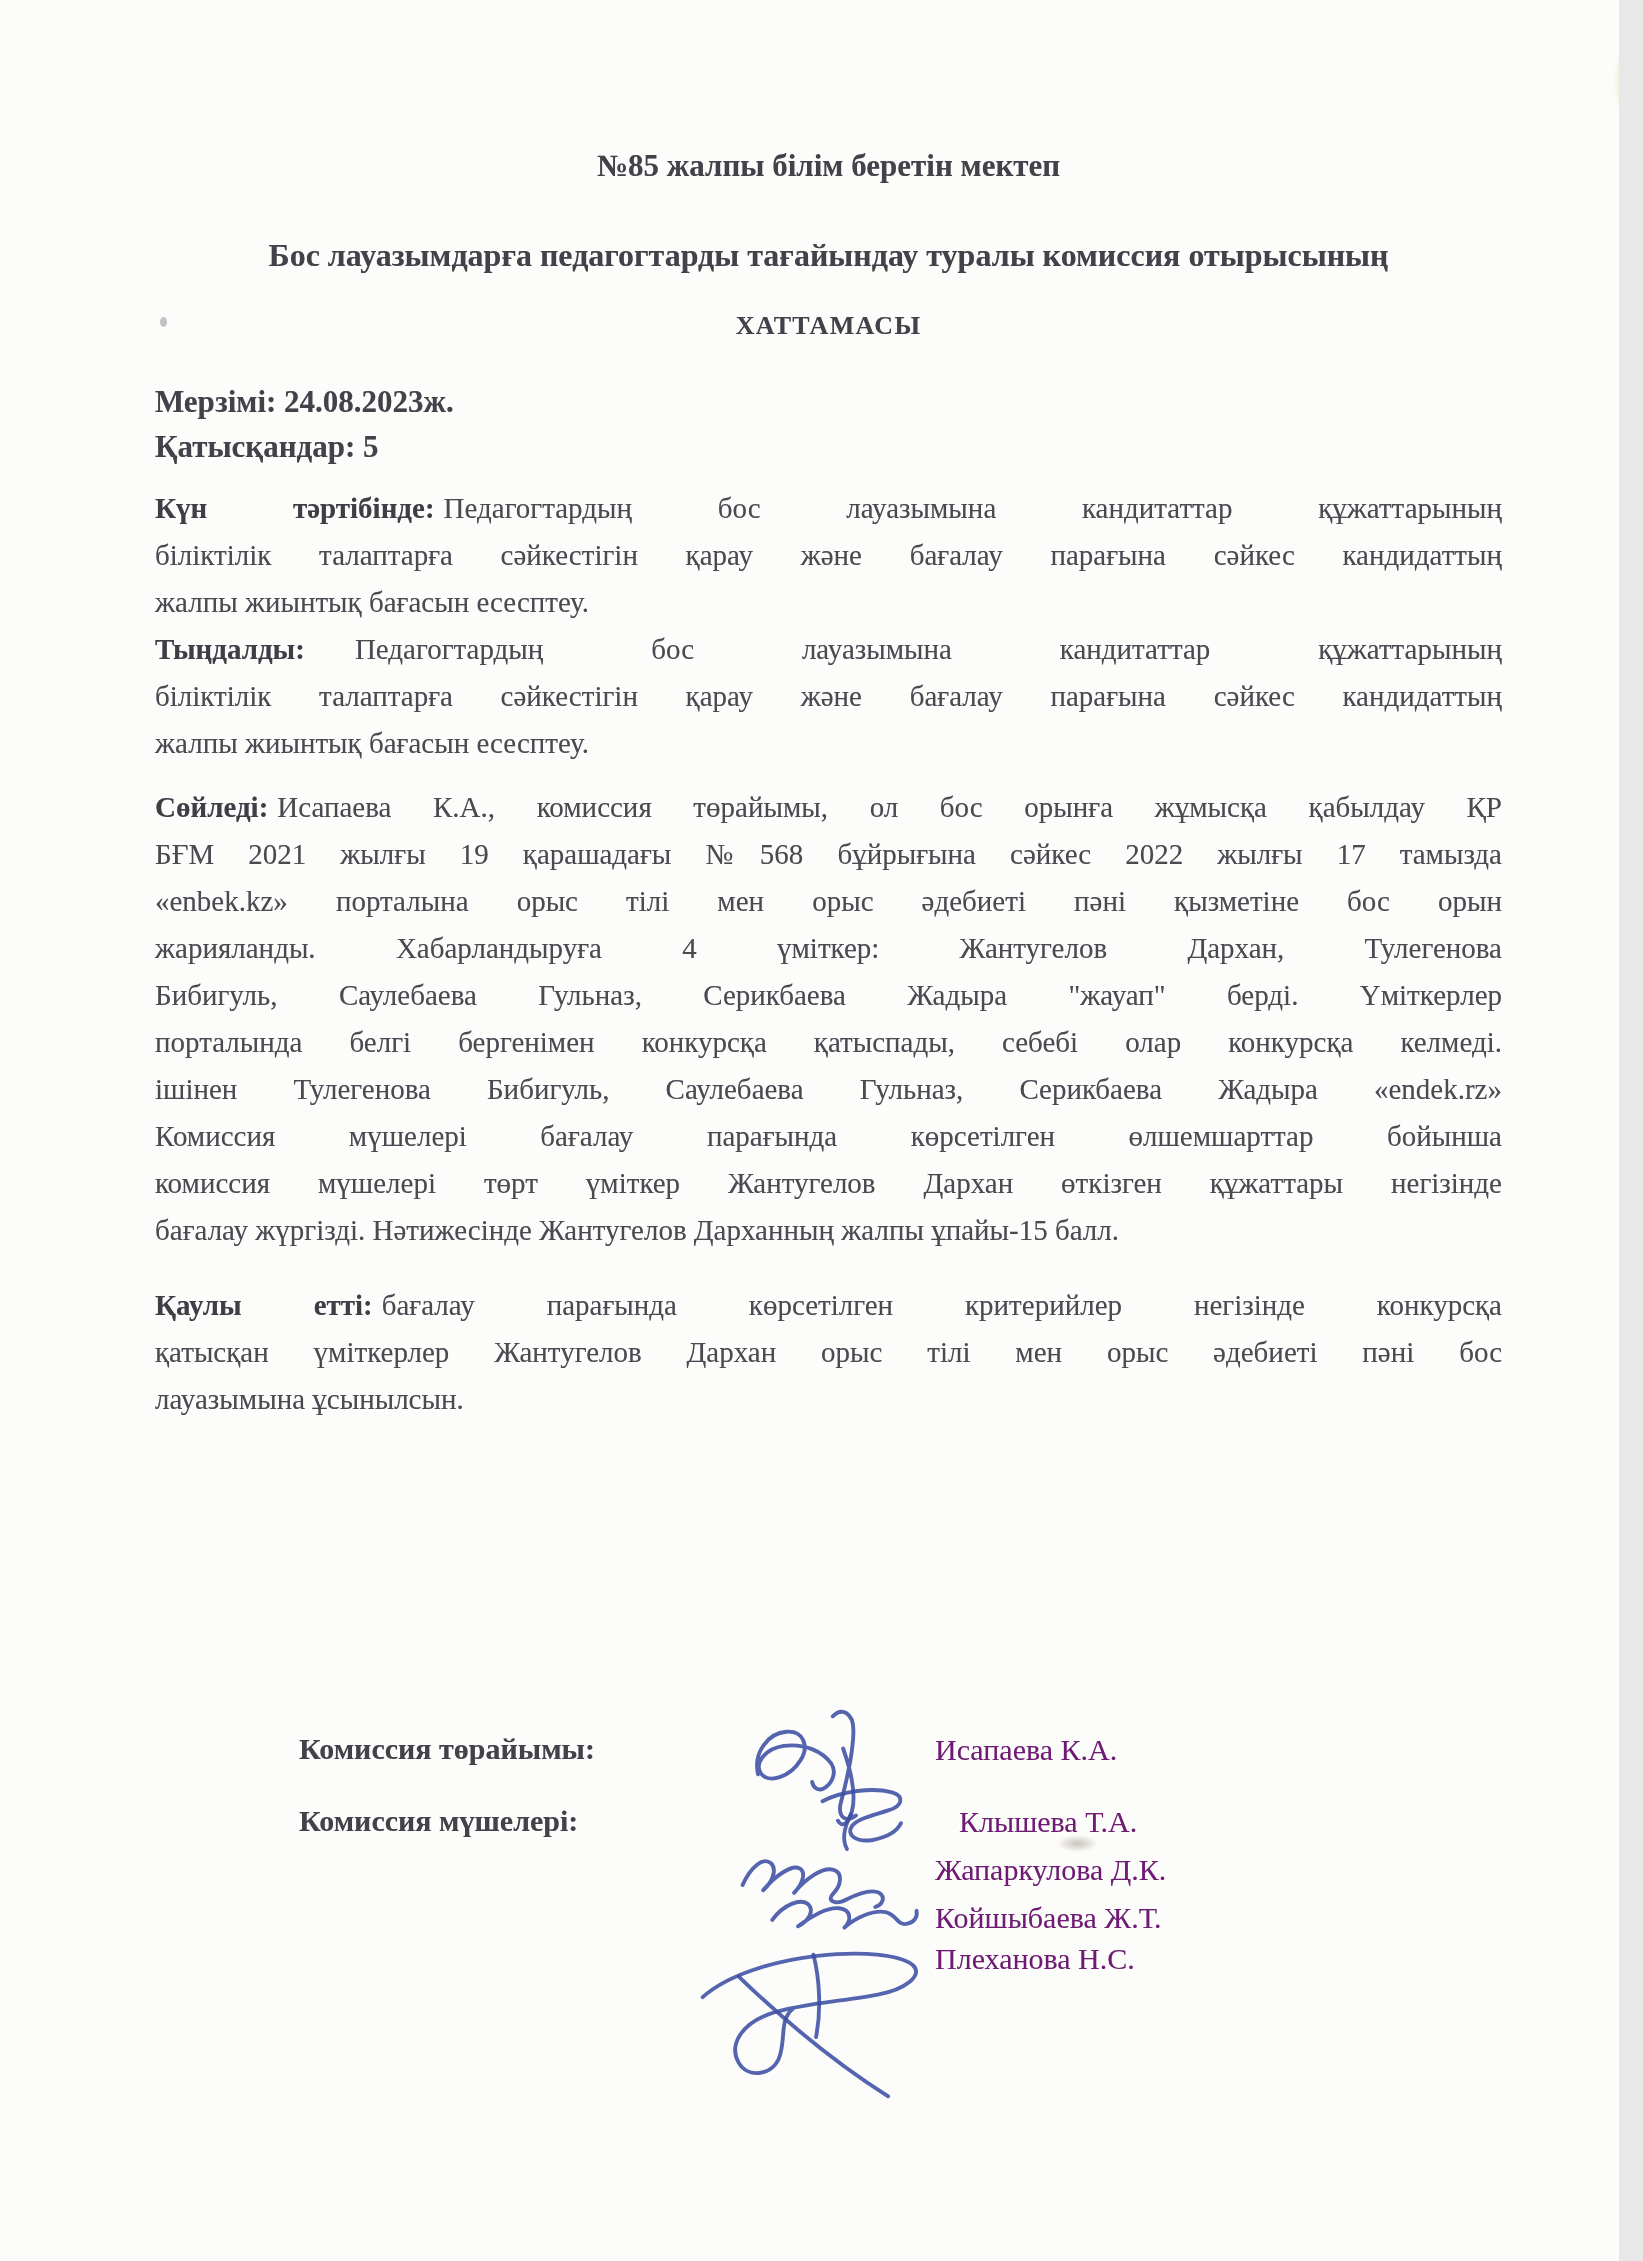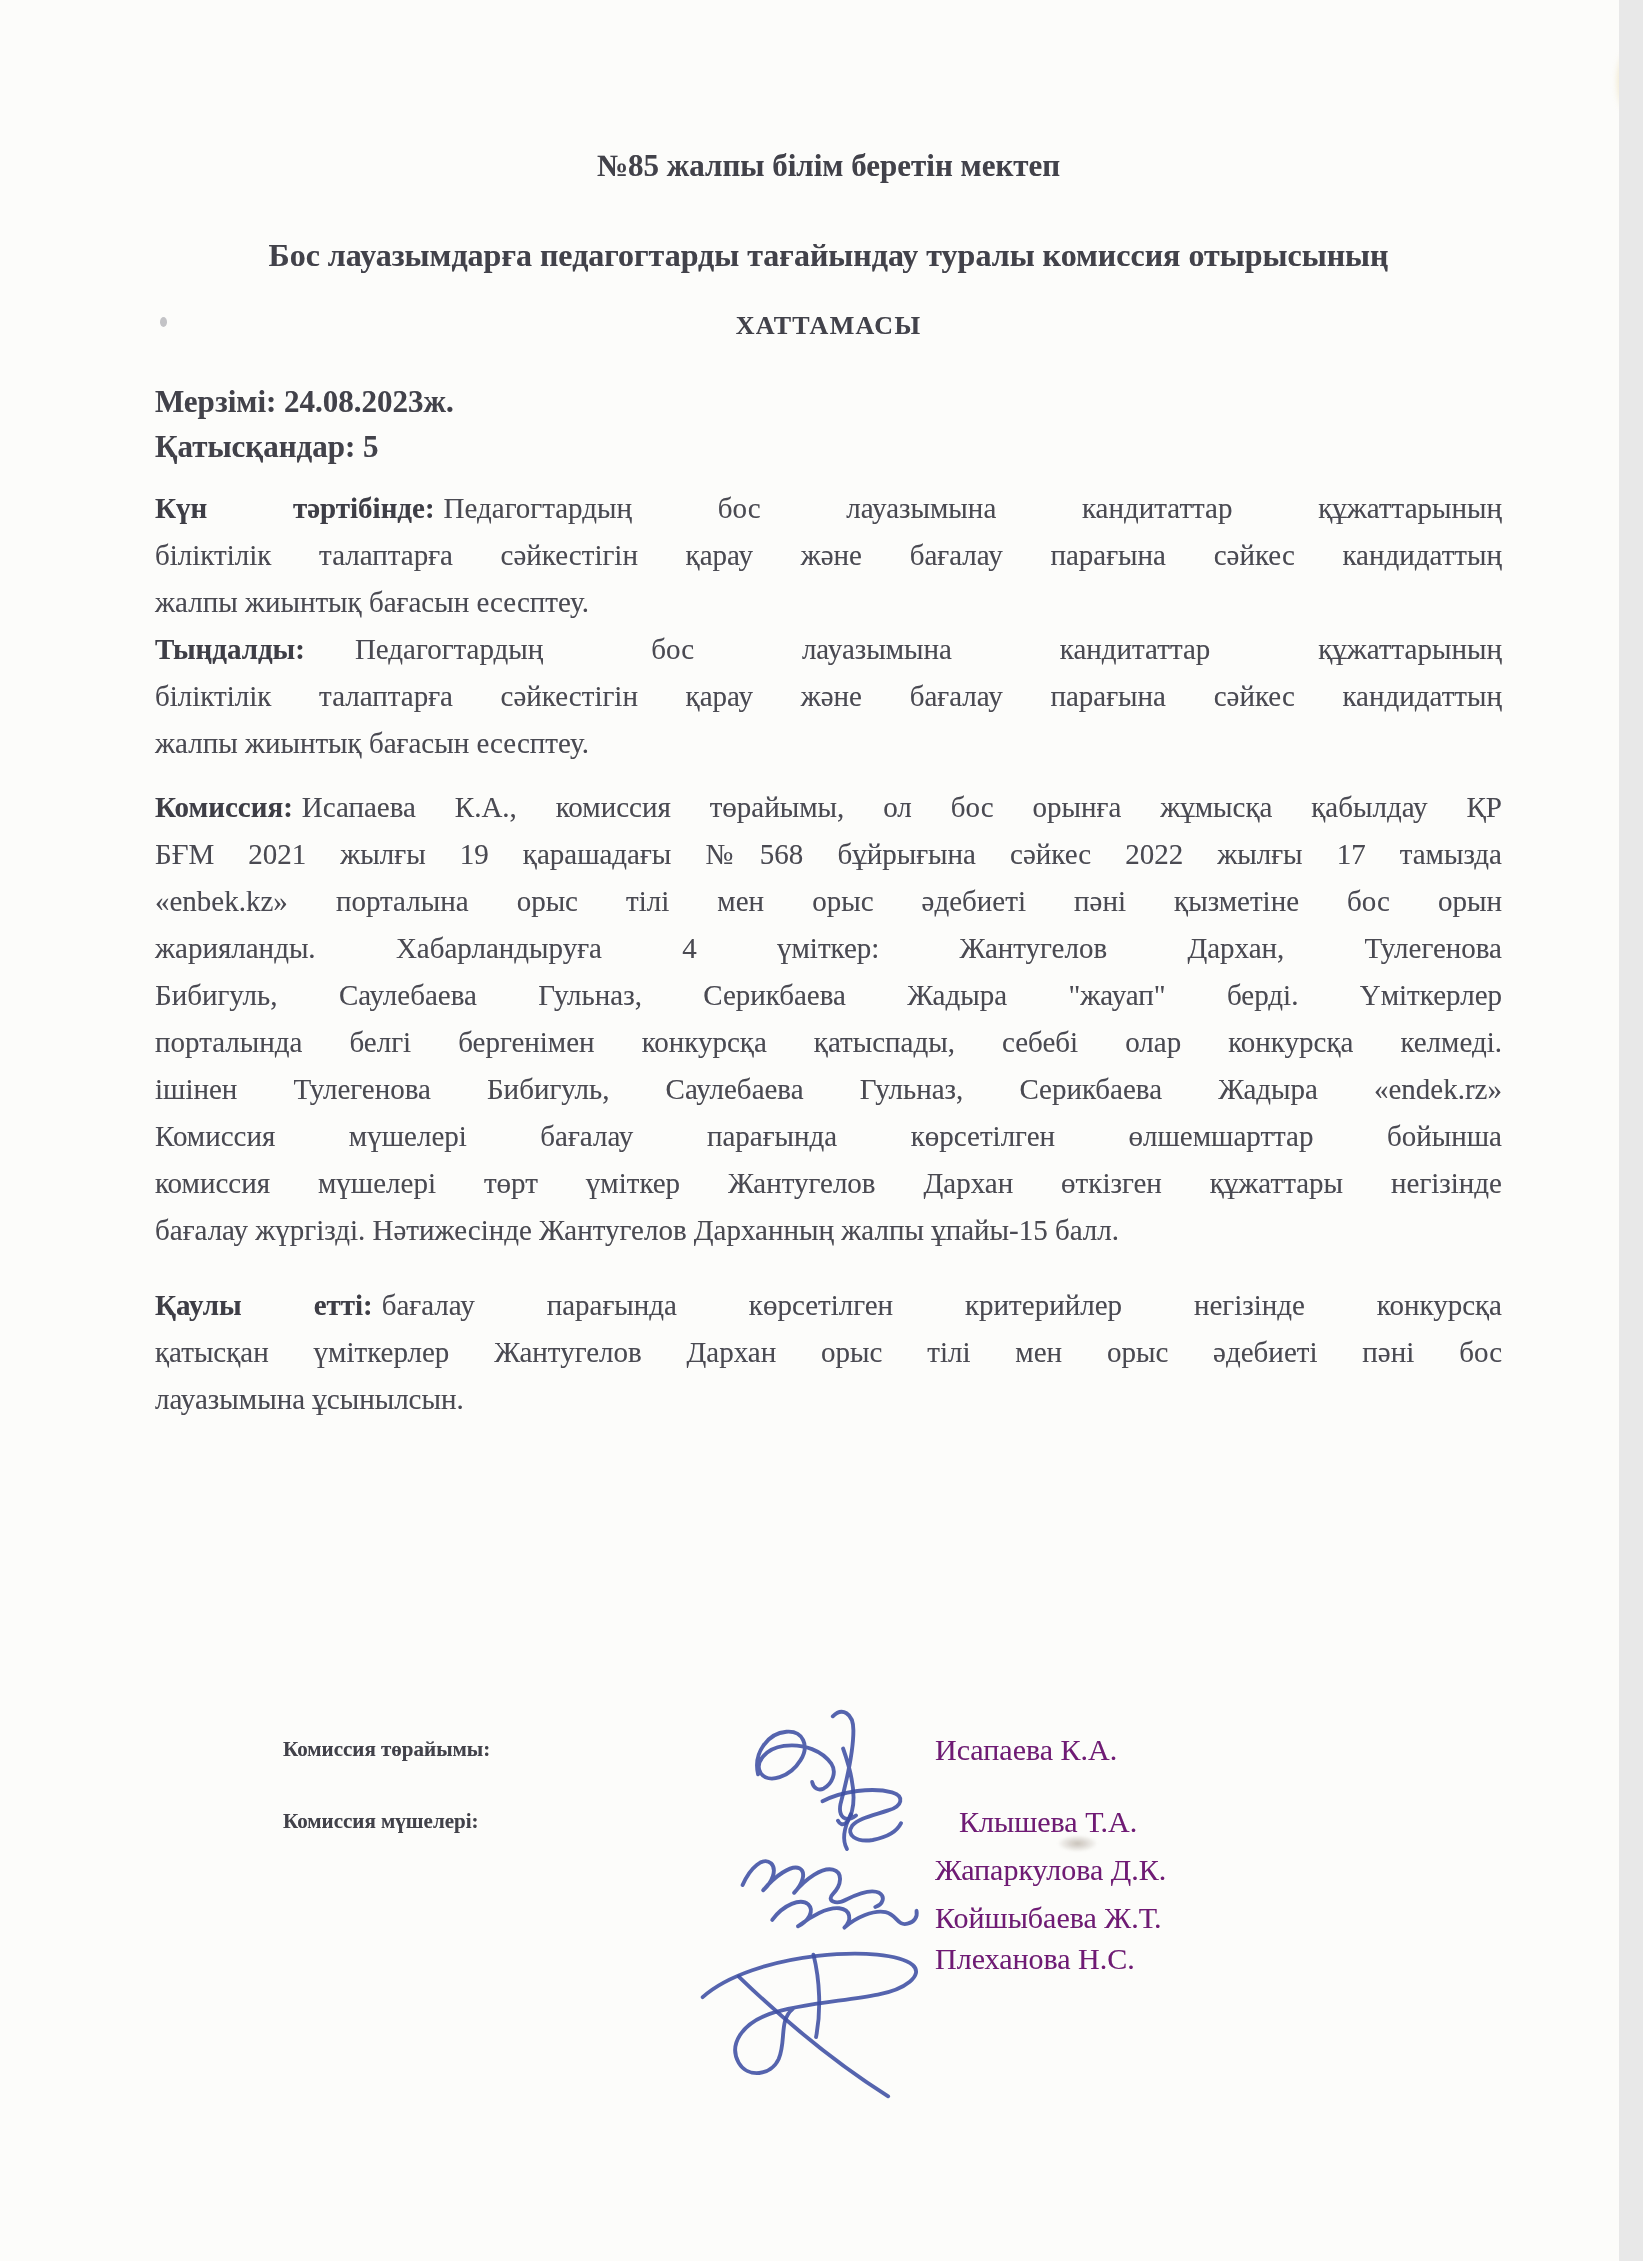--- a/index.html
+++ b/index.html
@@ -75,22 +75,22 @@
   }
   .plabel.wide-gap { margin-right: 50px; }
   
   .sig-area {
     position: relative;
     margin-top: 309px;
     height: 413px;
   }
   .sig-label {
     position: absolute;
-    left: 128px;
-    font-size: 21px;
+    left: 144px;
+    font-size: 30px;
     font-weight: bold;
     color: #42424a;
     line-height: 34px;
     white-space: nowrap;
   }
   .sig-name {
     position: absolute;
     left: 780px;
     font-size: 30px;
     color: #701a75;
@@ -172,21 +172,21 @@
         <div class="tline last">жалпы жиынтық бағасын есесптеу.</div>
       </div>
 
       <div class="para">
         <div class="tline"><span class="plabel wide-gap">Тыңдалды:</span><span>Педагогтардың бос лауазымына кандитаттар құжаттарының</span></div>
         <div class="tline">біліктілік талаптарға сәйкестігін қарау және бағалау парағына сәйкес кандидаттың</div>
         <div class="tline last">жалпы жиынтық бағасын есесптеу.</div>
       </div>
 
       <div class="para gap-sm">
-        <div class="tline"><span class="plabel">Комиссия:</span><span>Исапаева К.А., комиссия төрайымы, ол бос орынға жұмысқа қабылдау ҚР</span></div>
+        <div class="tline"><span class="plabel">Сөйледі:</span><span>Исапаева К.А., комиссия төрайымы, ол бос орынға жұмысқа қабылдау ҚР</span></div>
         <div class="tline">БҒМ 2021 жылғы 19 қарашадағы №568 бұйрығына сәйкес 2022 жылғы 17 тамызда</div>
         <div class="tline">«enbek.kz» порталына орыс тілі мен орыс әдебиеті пәні қызметіне бос орын</div>
         <div class="tline">жарияланды. Хабарландыруға 4 үміткер: Жантугелов Дархан, Тулегенова</div>
         <div class="tline">Бибигуль, Саулебаева Гульназ, Серикбаева Жадыра "жауап" берді. Үміткерлер</div>
         <div class="tline">порталында белгі бергенімен конкурсқа қатыспады, себебі олар конкурсқа келмеді.</div>
         <div class="tline">ішінен Тулегенова Бибигуль, Саулебаева Гульназ, Серикбаева Жадыра «endek.rz»</div>
         <div class="tline">Комиссия мүшелері бағалау парағында көрсетілген өлшемшарттар бойынша</div>
         <div class="tline">комиссия мүшелері төрт үміткер Жантугелов Дархан өткізген құжаттары негізінде</div>
         <div class="tline last">бағалау жүргізді. Нәтижесінде Жантугелов Дарханның жалпы ұпайы-15 балл.</div>
       </div>

